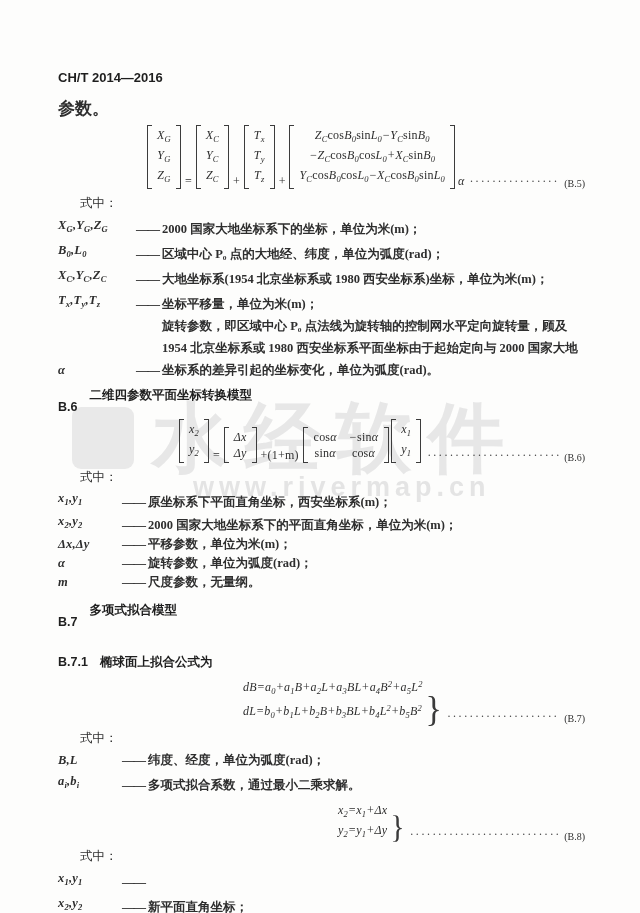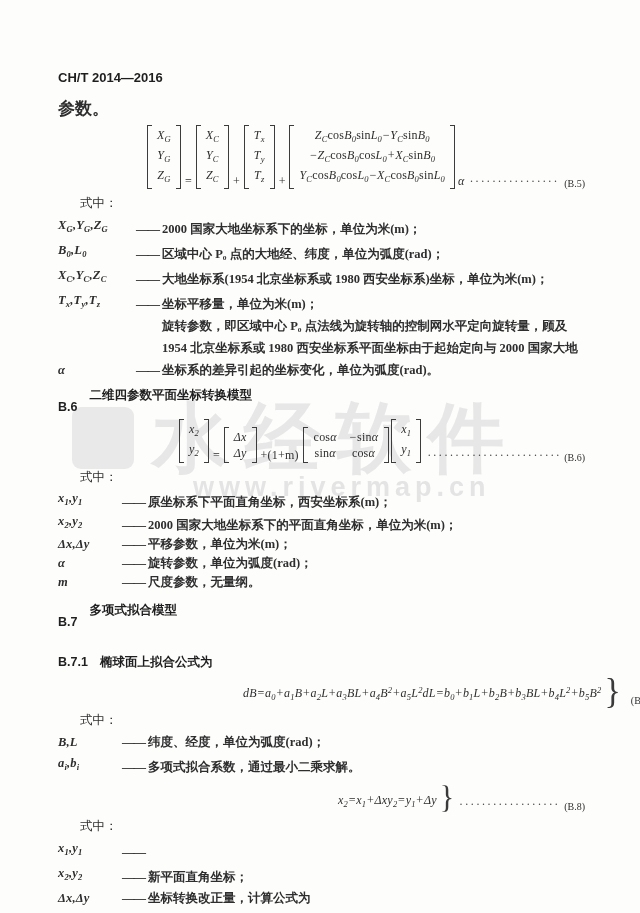--- a/index.html
+++ b/index.html
@@ -37,21 +37,21 @@
   .mcol{display:flex;flex-direction:column;align-items:center;padding:2px 2px;}
   .mcol .cell{line-height:16px;}
   .mgrid{display:grid;grid-template-columns:auto auto;column-gap:12px;row-gap:0;
          justify-items:center;padding:2px 3px;}
   .mgrid .cell{line-height:16px;}
   .op{margin:0 3px;flex:none;font-style:normal;}
   .alpha{margin-left:2px;}
   .dots{flex:1;overflow:hidden;white-space:nowrap;letter-spacing:1.6px;color:#4a4a4a;
         margin:0 5px;font-size:12px;}
   .eq-label{flex:none;font-size:10px;color:#2e2e2e;}
-  .eq-sys{display:flex;flex-direction:row;}
+  .eq-sys{display:flex;flex-direction:column;}
   .brace{font-size:34px;line-height:30px;transform:scaleY(1.05);margin-left:3px;flex:none;
          color:#3a3a3a;font-weight:400;}
   .brace.small{font-size:30px;line-height:28px;}
   
   .where{margin:2px 0 2px 22px;font-size:12.5px;line-height:20px;}
   .def-row{display:flex;align-items:flex-end;font-size:12.5px;line-height:21px;font-weight:bold;}
   .def-row.tight{line-height:19px;}
   .def-term{flex:0 0 78px;}
   .def-term.w64{flex-basis:64px;}
   .def-dash{flex:none;margin-right:3px;letter-spacing:-1px;color:#2e2e2e;}

